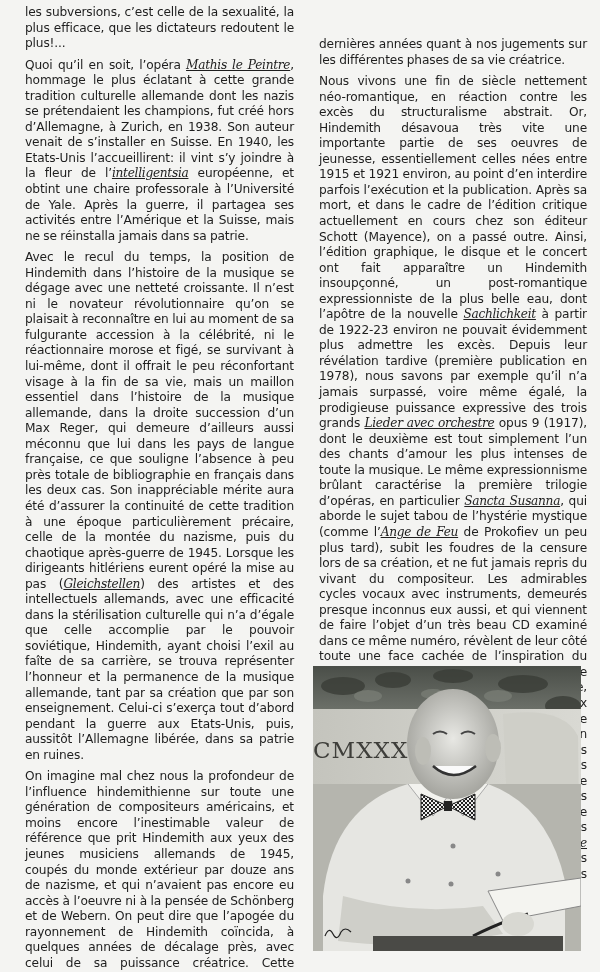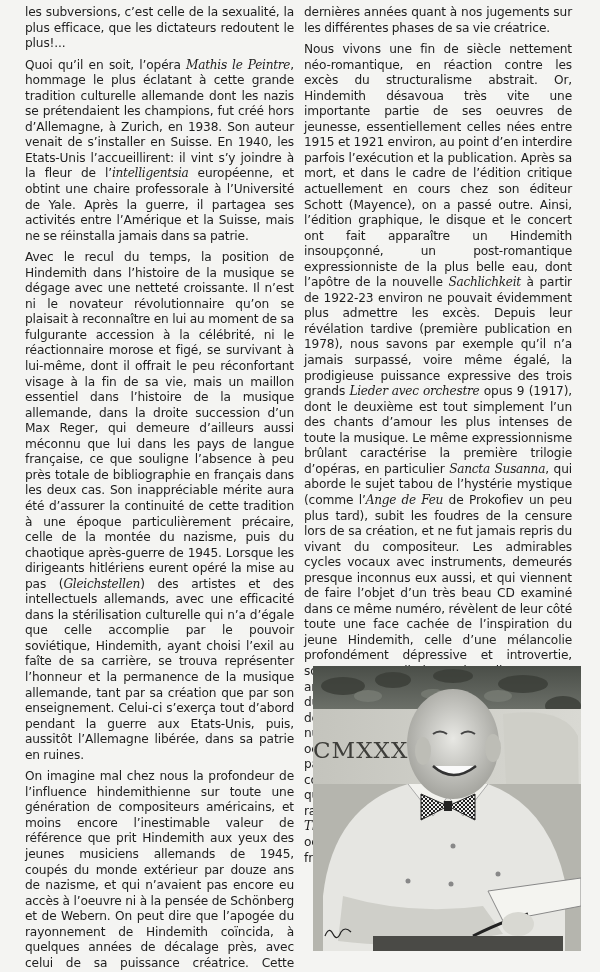--- a/index.html
+++ b/index.html
@@ -13,23 +13,23 @@
   .col {
     position: absolute; top: 5px;
     width: 269px;
     font-size: 12.2px;
     line-height: 15.55px;
     text-align: justify;
     letter-spacing: -0.15px;
     word-spacing: -0.3px;
   }
   .col-left  { left: 25px; }
-  .col-right { left: 304px; width: 268px; }
+  .col-right { left: 319px; width: 268px; margin-top: 32px; }
   .col p { margin: 0 0 6px 0; }
-  em, i { font-family: "DejaVu Serif", serif; font-style: italic; letter-spacing: -0.3px; }
+  em, i { font-family: "DejaVu Serif", serif; font-style: italic; letter-spacing: -0.3px; text-decoration: underline; }
 
   .photo {
     position: absolute; left: 313px; top: 666px; width: 268px; height: 285px;
     background: #bdbdb8; overflow: hidden;
   }
   .photo svg { display: block; }
 </style>
 </head>
 <body>
 

